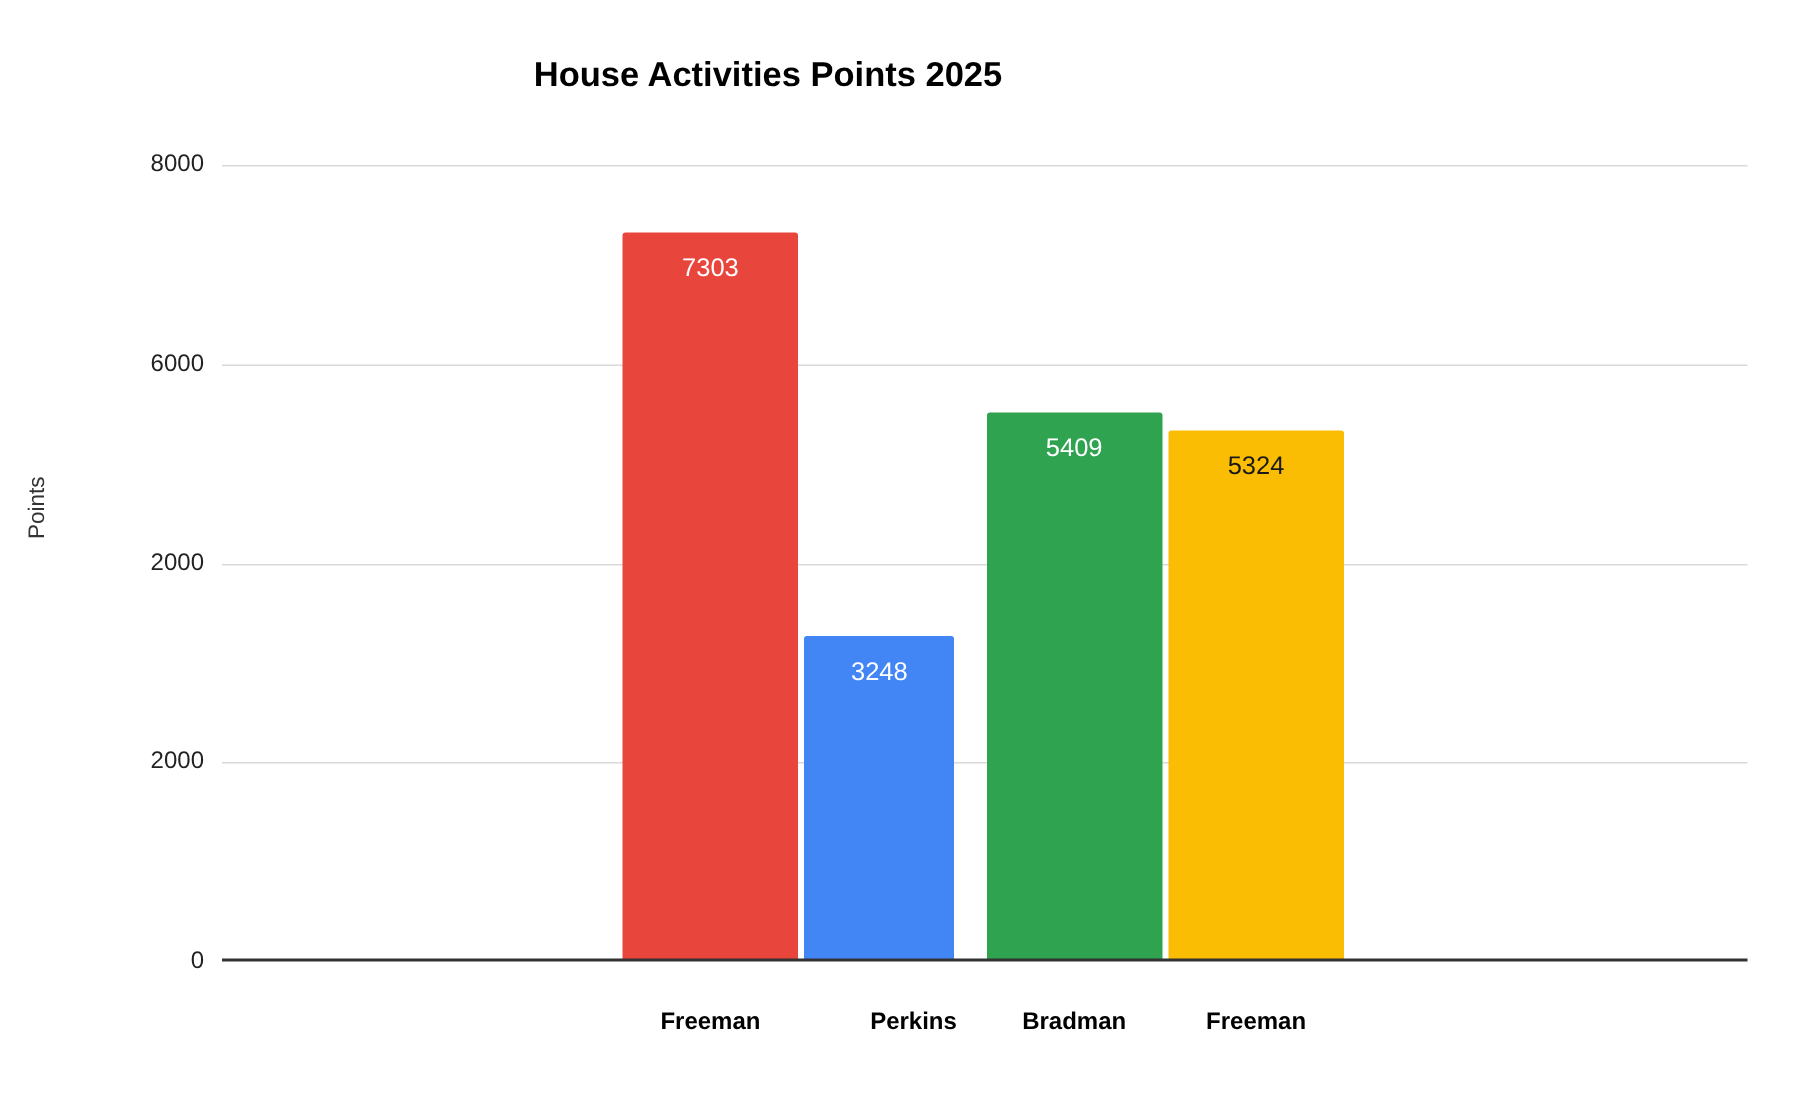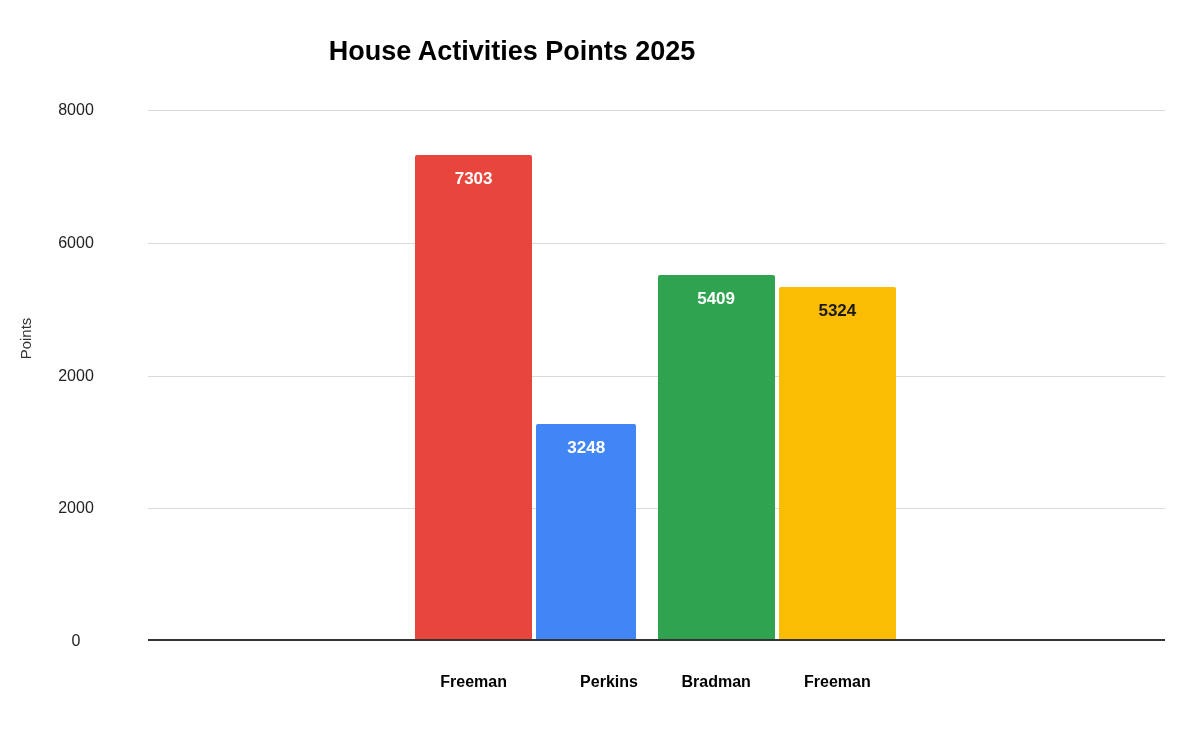--- a/index.html
+++ b/index.html
@@ -20,21 +20,21 @@
     background: #ffffff;
   }
 
   
   #chart-title {
     position: absolute;
     left: 0;
     top: 36px;
     width: 1024px;
     text-align: center;
-    font-size: 27px;
+    font-size: 23px;
     font-weight: bold;
     color: #000000;
     letter-spacing: 0px;
   }
 
   
   #y-axis-title {
     position: absolute;
     left: -25px;
     top: 330px;
@@ -67,21 +67,21 @@
     left: 0;
     width: 100%;
     height: 2px;
     background: #333333;
     bottom: 0px;
   }
   .ytick-label {
     position: absolute;
     right: 1029px;      
     width: 120px;
-    text-align: center;
+    text-align: right;
     font-size: 16px;
     color: #222222;
     transform: translateY(-50%);
     white-space: nowrap;
   }
 
   
   #bars-layer {
     position: absolute;
     left: 0;
@@ -96,21 +96,20 @@
   }
   .bar-value {
     position: absolute;
     top: 14px;
     left: 0;
     width: 100%;
     text-align: center;
     font-size: 17px;
     color: #ffffff;
     pointer-events: none;
-    font-weight: bold;
   }
 
   
   #x-labels {
     position: absolute;
     left: 148px;
     top: 673px;
     width: 1017px;
     height: 24px;
   }

